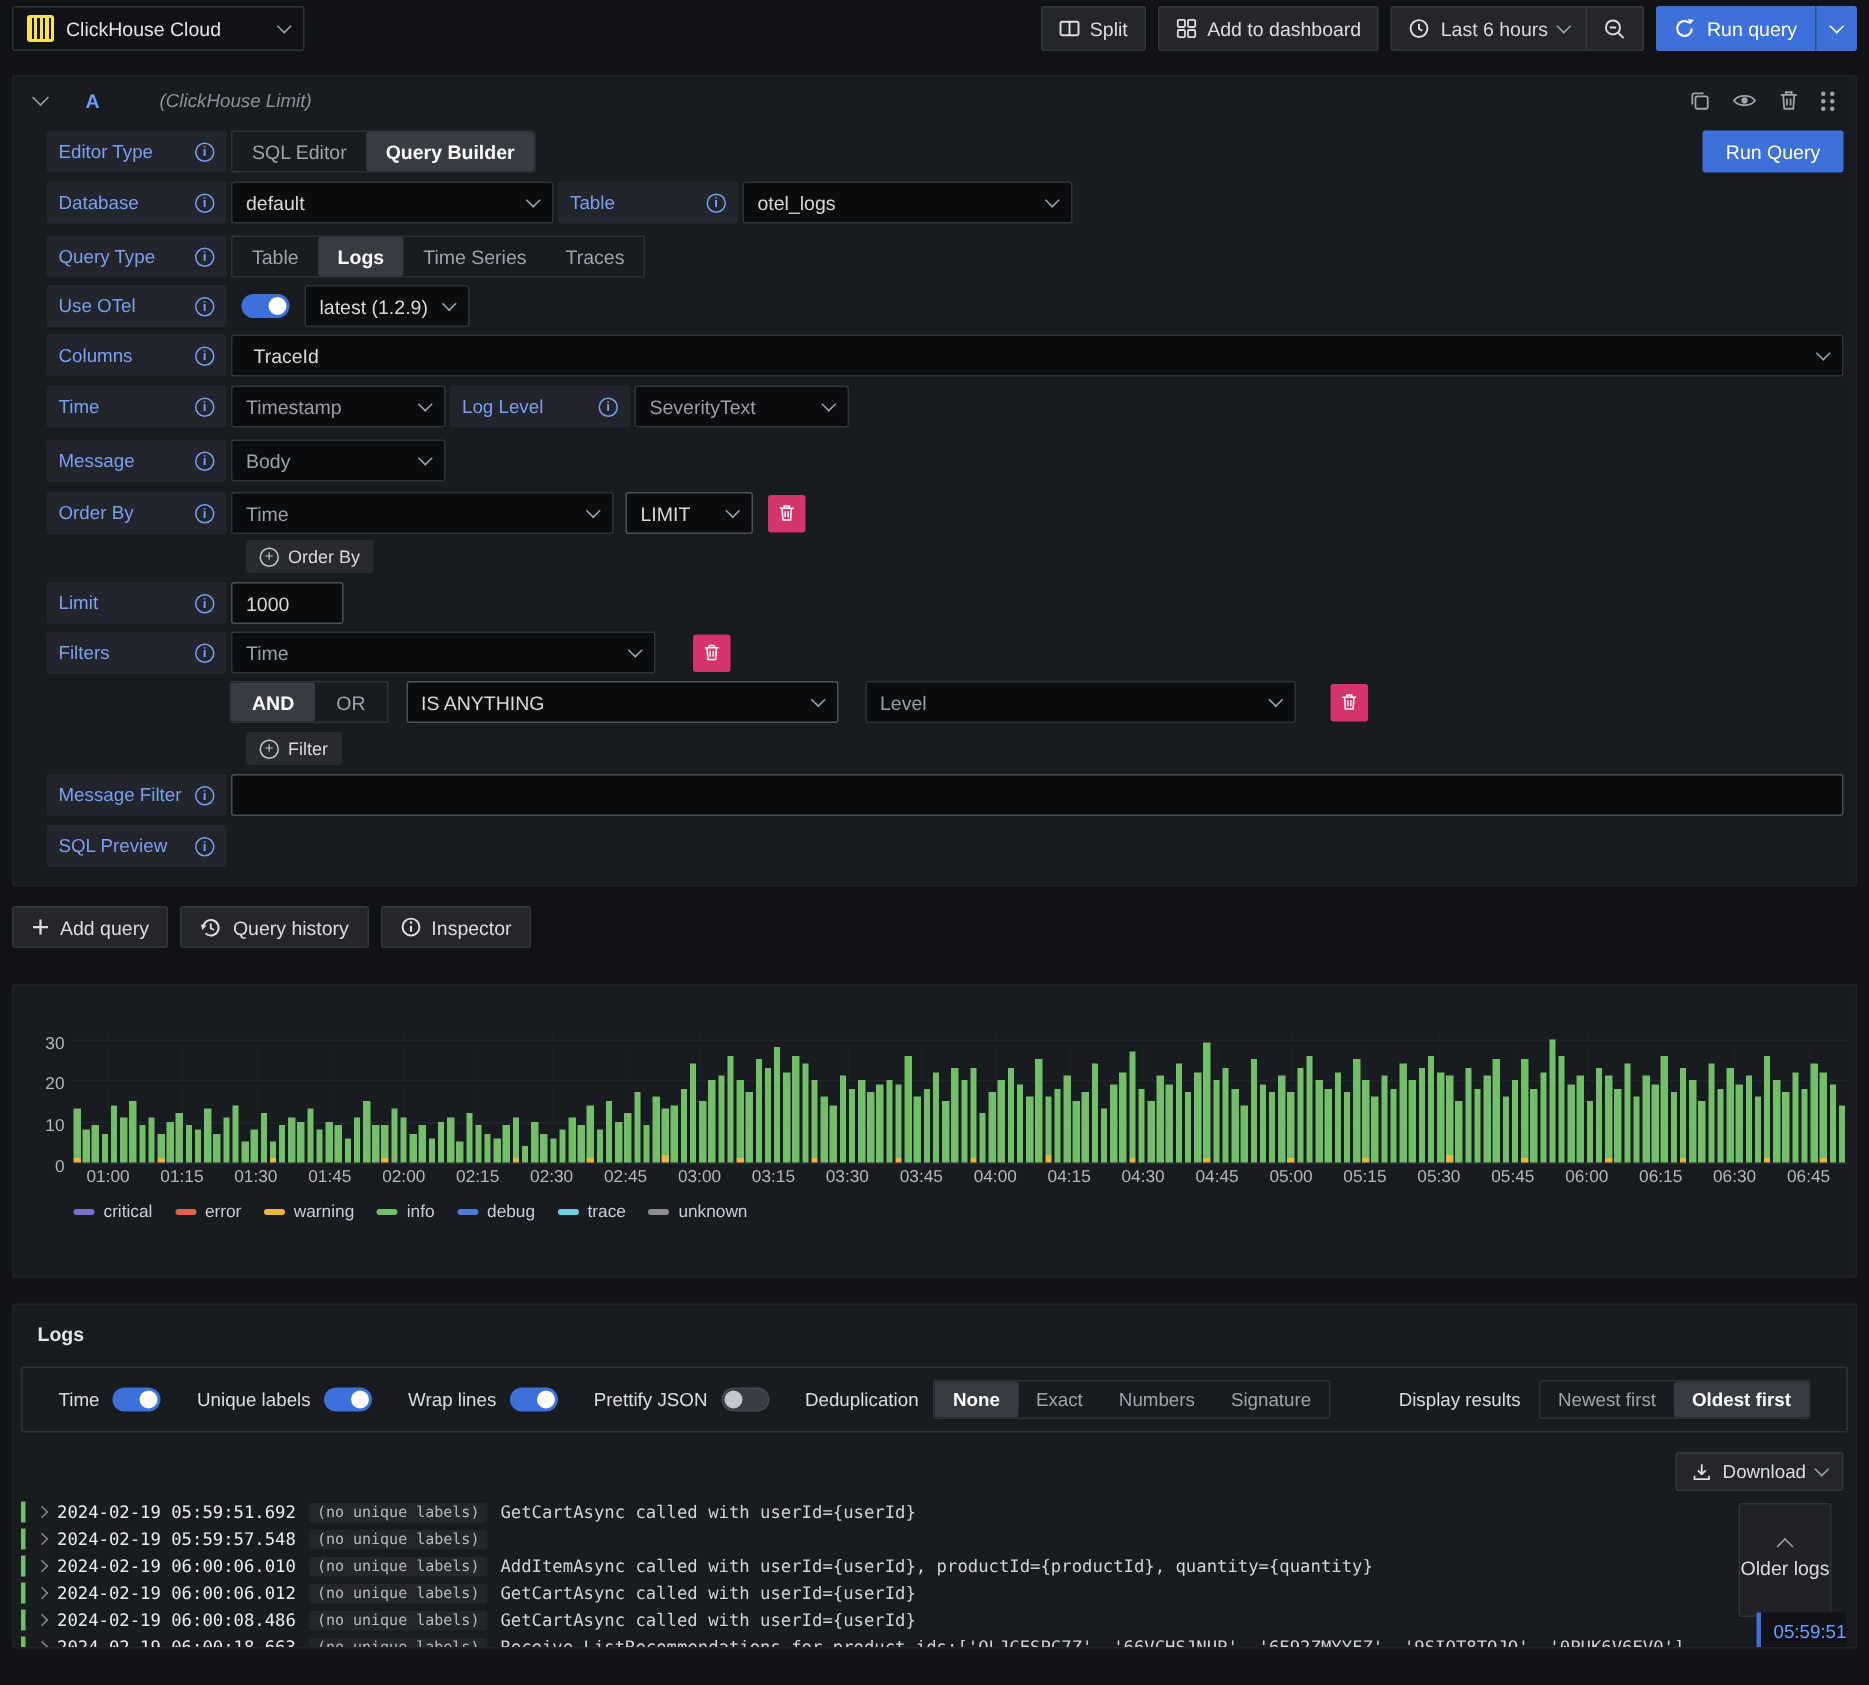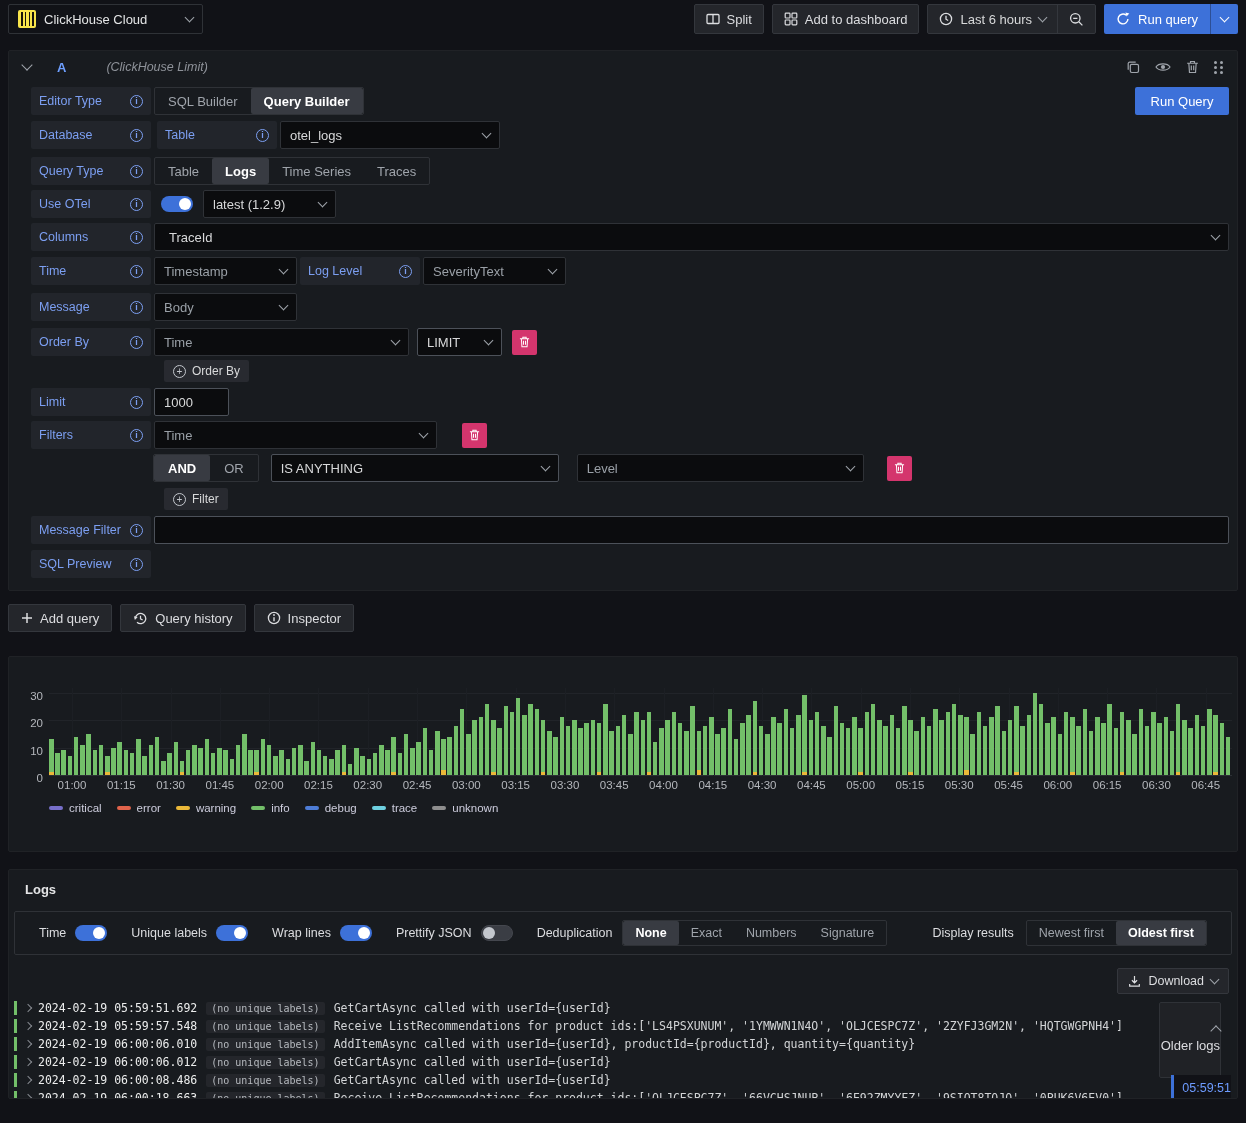--- a/index.html
+++ b/index.html
@@ -111,21 +111,21 @@
   .dl-btn { height:26px; background:#24262b; border:1px solid #34373d; border-radius:2px; display:flex; align-items:center;
             gap:7px; padding:0 10px; color:#dcdde0; font-weight:500; font-size:12.5px; cursor:pointer; }
   .logrows { margin:5px 0 0 5px; font-family:"DejaVu Sans Mono","Liberation Mono",monospace; font-size:11.5px; }
   .logrow { display:flex; align-items:center; height:18px; cursor:pointer; }
   .lv-bar { width:3px; height:14px; background:#73bf69; margin-right:5px; flex:none; }
   .logrow .chev-right { margin:0 7px 0 3px; }
   .lr-time { color:#eceded; white-space:pre; }
   .lr-badge { background:#24262b; color:#b7bbc0; border-radius:2px; font-size:10px; padding:1px 5px; margin:0 9px; white-space:nowrap; }
   .lr-msg { color:#d2d4d6; white-space:nowrap; }
   .older-btn { position:absolute; top:132px; right:16px; width:62px; height:76px; background:#202226; border:1px solid #2f3237;
-               border-radius:2px; display:flex; flex-direction:column; align-items:flex-end; justify-content:center; gap:3px;
+               border-radius:2px; display:flex; flex-direction:column; align-items:center; justify-content:center; gap:3px;
                color:#dcdde0; font-size:13px; line-height:15px; text-align:center; cursor:pointer; }
   .navtime { position:absolute; bottom:-3px; right:6px; height:26px; display:flex; align-items:center; padding-left:8px;
              border-left:3px solid #3d71d9; color:#6d9bff; font-size:12.5px; background:#111217; cursor:pointer; }
 </style>
 </head>
 <body>
 
 <div class="topbar">
   <div class="ds-picker">
     <span class="ds-logo"></span>
@@ -224,29 +224,33 @@
   <button class="runq-panel">Run Query</button>
 
   <div class="qbody">
 
     <div class="row" style="margin-bottom:6px;">
       <div class="flabel">
         <span>Editor Type</span>
         <span class="info">i</span>
       </div>
       <div class="radio-group">
-        <span class="opt">SQL Builder</span>
+        <span class="opt">SQL Editor</span>
         <span class="opt selected">Query Builder</span>
       </div>
     </div>
 
     <div class="row" style="margin-bottom:8px;">
       <div class="flabel">
         <span>Database</span>
         <span class="info">i</span>
+      </div>
+      <div class="ctl sel" style="width:215px;">
+        <span>default</span>
+          <span class="caret"></span>
       </div>
       <div class="flabel" style="margin-left:3px;">
         <span>Table</span>
         <span class="info">i</span>
       </div>
       <div class="ctl sel" style="width:220px;">
         <span>otel_logs</span>
           <span class="caret"></span>
       </div>
     </div>
@@ -265,21 +269,21 @@
     </div>
 
     <div class="row" style="margin-bottom:5px; align-items:center;">
       <div class="flabel">
         <span>Use OTel</span>
         <span class="info">i</span>
       </div>
       <span class="toggle" style="margin-left:7px;">
           <span class="knob"></span>
         </span>
-      <div class="ctl sel" style="width:133px; margin-left:10px;">
+      <div class="ctl sel" style="width:110px; margin-left:10px;">
         <span>latest (1.2.9)</span>
           <span class="caret"></span>
       </div>
     </div>
 
     <div class="row" style="margin-bottom:6px;">
       <div class="flabel">
         <span>Columns</span>
         <span class="info">i</span>
       </div>
@@ -1187,21 +1191,20 @@
         <span class="chev-right"></span>
       <span class="lr-time">2024-02-19 05:59:51.692</span>
       <span class="lr-badge">(no unique labels)</span>
       <span class="lr-msg">GetCartAsync called with userId={userId}</span>
     </div>
     <div class="logrow">
       <span class="lv-bar"></span>
         <span class="chev-right"></span>
       <span class="lr-time">2024-02-19 05:59:57.548</span>
       <span class="lr-badge">(no unique labels)</span>
-      <span class="lr-msg">Receive ListRecommendations for product ids:['LS4PSXUNUM', '1YMWWN1N4O', 'OLJCESPC7Z', '2ZYFJ3GM2N', 'HQTGWGPNH4']</span>
     </div>
     <div class="logrow">
       <span class="lv-bar"></span>
         <span class="chev-right"></span>
       <span class="lr-time">2024-02-19 06:00:06.010</span>
       <span class="lr-badge">(no unique labels)</span>
       <span class="lr-msg">AddItemAsync called with userId={userId}, productId={productId}, quantity={quantity}</span>
     </div>
     <div class="logrow">
       <span class="lv-bar"></span>

